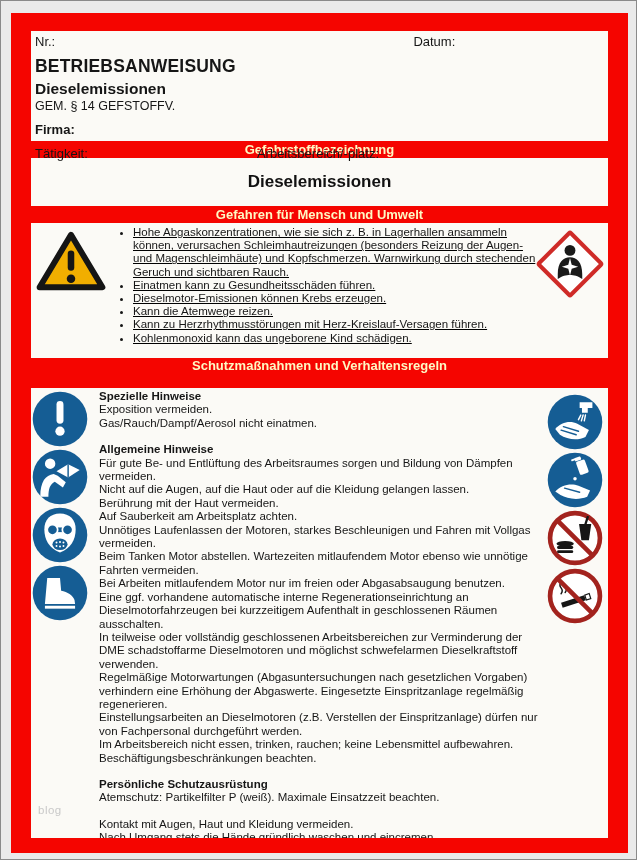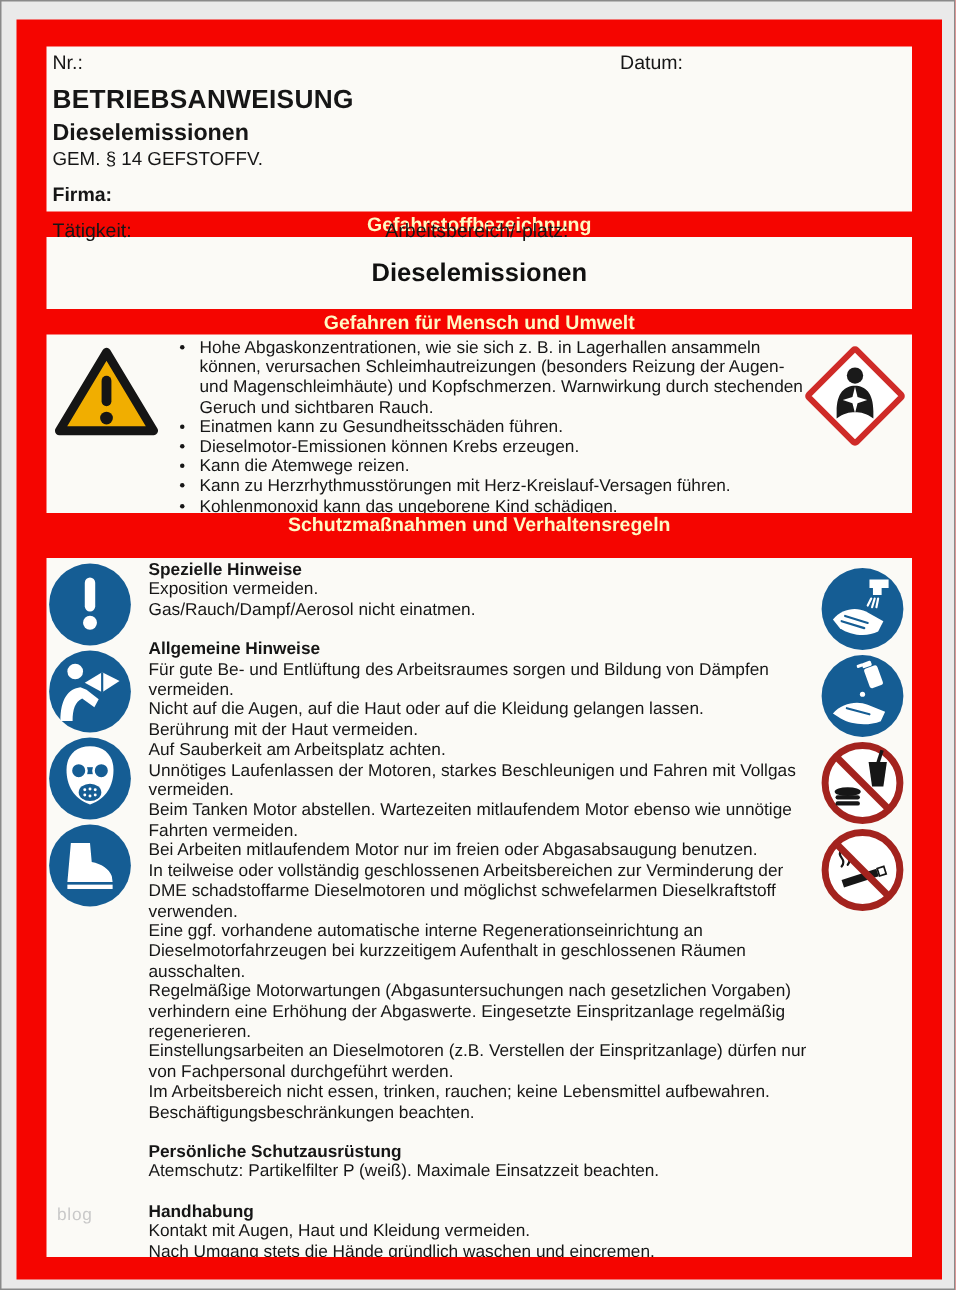--- a/index.html
+++ b/index.html
@@ -31,21 +31,21 @@
 
   
   .band { height:17px; line-height:17px; text-align:center;
           font-size:13px; font-weight:bold; color:#fef9c3; }
 
   
   .substance-box { height:48px; display:flex; align-items:center; justify-content:center;
                    font-size:17px; font-weight:bold; color:#111; }
 
   
-  .hazard-box { height:119px; display:flex; overflow:hidden; padding:2px 2px; }
+  .hazard-box { height:135px; display:flex; overflow:hidden; padding:2px 2px;text-decoration:underline; }
   .hz-icon-left  { width:74px; flex:none; padding-top:4px; padding-left:2px; }
   .hz-icon-right { width:70px; flex:none; padding-top:5px; }
   .hz-bullets { flex:1; }
   .hz-bullets ul { margin:1px 0 0 0; padding-left:24px; }
   .hz-bullets li { font-size:11.5px; line-height:13.2px; color:#161616; }
 
   
   .protection-box { flex:1; display:flex; overflow:hidden; position:relative; }
   .pr-icons-left, .pr-icons-right { width:62px; flex:none; padding-top:2px; }
   .pr-icons-right { padding-top:5px; }
@@ -165,33 +165,32 @@
         </div>
         <div class="pr-section">
           <div class="pr-heading">Allgemeine Hinweise</div>
           <div>Für gute Be- und Entlüftung des Arbeitsraumes sorgen und Bildung von Dämpfen vermeiden.</div>
           <div>Nicht auf die Augen, auf die Haut oder auf die Kleidung gelangen lassen.</div>
           <div>Berührung mit der Haut vermeiden.</div>
           <div>Auf Sauberkeit am Arbeitsplatz achten.</div>
           <div>Unnötiges Laufenlassen der Motoren, starkes Beschleunigen und Fahren mit Vollgas vermeiden.</div>
           <div>Beim Tanken Motor abstellen. Wartezeiten mitlaufendem Motor ebenso wie unnötige Fahrten vermeiden.</div>
           <div>Bei Arbeiten mitlaufendem Motor nur im freien oder Abgasabsaugung benutzen.</div>
+          <div>Eine ggf. vorhandene automatische interne Regenerationseinrichtung an Dieselmotorfahrzeugen bei kurzzeitigem Aufenthalt in geschlossenen Räumen ausschalten.</div>
           <div>In teilweise oder vollständig geschlossenen Arbeitsbereichen zur Verminderung der DME schadstoffarme Dieselmotoren und möglichst schwefelarmen Dieselkraftstoff verwenden.</div>
-          <div>Eine ggf. vorhandene automatische interne Regenerationseinrichtung an Dieselmotorfahrzeugen bei kurzzeitigem Aufenthalt in geschlossenen Räumen ausschalten.</div>
           <div>Regelmäßige Motorwartungen (Abgasuntersuchungen nach gesetzlichen Vorgaben) verhindern eine Erhöhung der Abgaswerte. Eingesetzte Einspritzanlage regelmäßig regenerieren.</div>
           <div>Einstellungsarbeiten an Dieselmotoren (z.B. Verstellen der Einspritzanlage) dürfen nur von Fachpersonal durchgeführt werden.</div>
           <div>Im Arbeitsbereich nicht essen, trinken, rauchen; keine Lebensmittel aufbewahren.</div>
           <div>Beschäftigungsbeschränkungen beachten.</div>
         </div>
         <div class="pr-section">
           <div class="pr-heading">Persönliche Schutzausrüstung</div>
           <div>Atemschutz: Partikelfilter P (weiß). Maximale Einsatzzeit beachten.</div>
         </div>
         <div class="pr-section">
-          <div class="pr-heading">Handhabung</div>
           <div>Kontakt mit Augen, Haut und Kleidung vermeiden.</div>
           <div>Nach Umgang stets die Hände gründlich waschen und eincremen.</div>
         </div>
       </div>
 
       <div class="pr-icons-right">
         <svg class="micon" viewBox="0 0 100 100">
           <circle cx="50" cy="50" r="47" fill="#155d94"></circle>
           <path d="M58 16 L80 16 L80 26 L72 26 L72 34 L62 34 L62 26 L58 26 Z" fill="#fff"></path>
           <path d="M64 38 L61 48 M68 38 L66 48 M60 38 L56 46" stroke="#fff" stroke-width="2.5" fill="none" stroke-linecap="round"></path>

